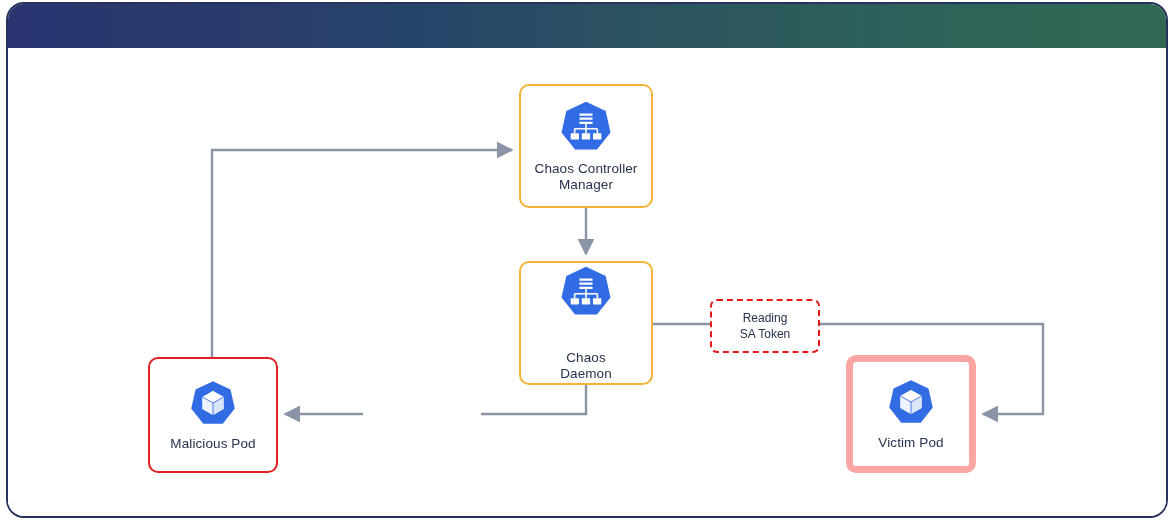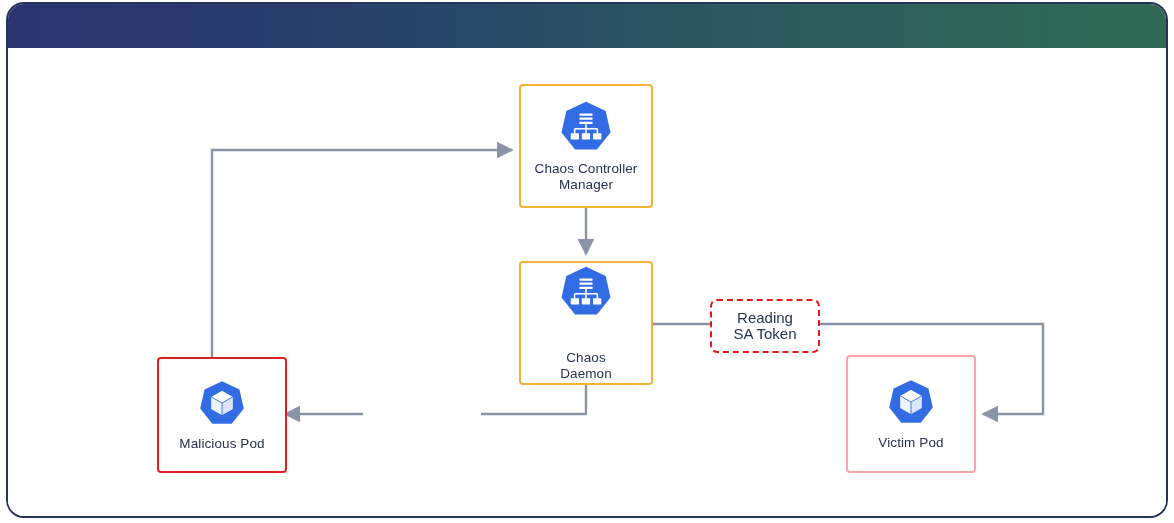--- a/index.html
+++ b/index.html
@@ -65,30 +65,30 @@
     width: 1174px;
     height: 523px;
     pointer-events: none;
   }
 
   
   .node {
     position: absolute;
     box-sizing: border-box;
     background: #ffffff;
-    border-radius: 4px;
+    border-radius: 10px;
     display: flex;
     flex-direction: column;
     align-items: center;
     justify-content: center;
     z-index: 4;
   }
   .node.orange { border: 2px solid #f5b335; }
-  .node.red    { border: 2px solid #e02020; margin-left: 9px; }
-  .node.blue   { border: 2px solid #fca5a5; }
+  .node.red    { border: 2px solid #e02020; }
+  .node.blue   { border: 7px solid #fca5a5; }
 
   .node-icon {
     width: 56px;
     height: 56px;
     display: block;
     margin-bottom: 6px;
   }
   .node-icon.small { width: 52px; height: 52px; }
 
   .node-label {
@@ -107,21 +107,21 @@
     background: #ffffff;
     border: 2px dashed #e61919;
     border-radius: 7px;
     display: flex;
     align-items: center;
     justify-content: center;
     z-index: 5;
   }
   .tag-label {
     color: #26334d;
-    font-size: 15px;
+    font-size: 12px;
     line-height: 16px;
     text-align: center;
     white-space: pre-line;
   }
 </style>
 </head>
 <body>
 
 <div id="stage">
 

